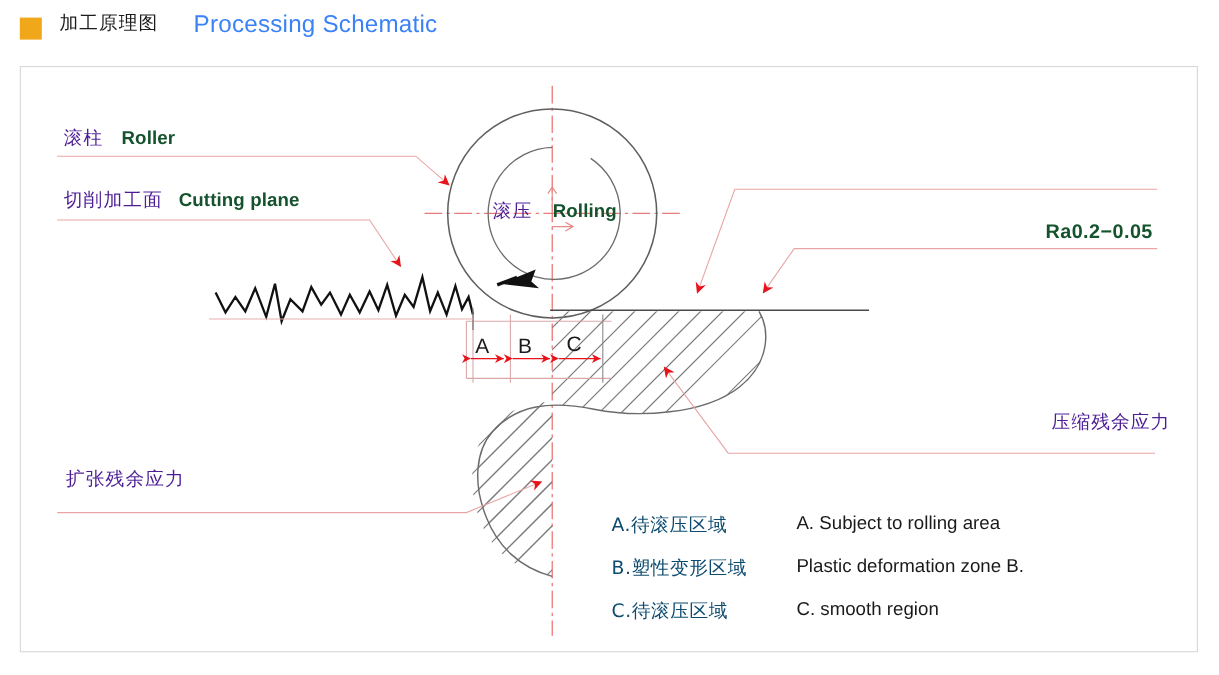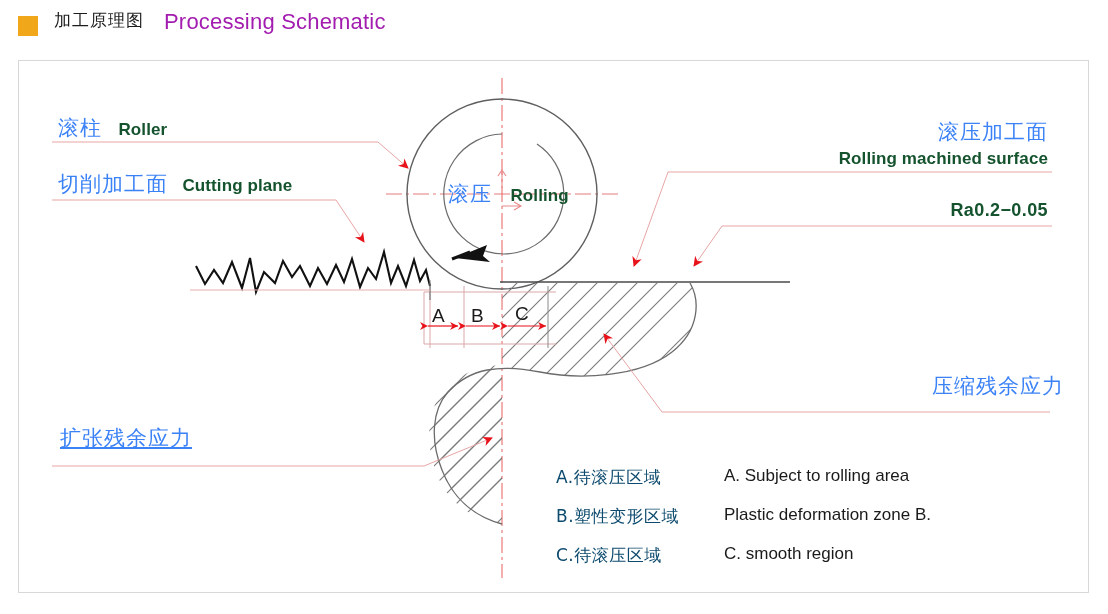--- a/index.html
+++ b/index.html
@@ -20,63 +20,63 @@
     position: absolute; left: 18px; top: 16px;
     width: 20px; height: 20px;
   }
   .hdr-cn {
     position: absolute; left: 54px; top: 9px;
     font-size: 17px; letter-spacing: 1px;
     color: #1c1c1c;
     font-family: Liberation Sans, sans-serif;
   }
   .hdr-en {
-    position: absolute; left: 164px; top: 9px;
-    font-size: 22px; color: #a21caf;
+    position: absolute; left: 176px; top: 9px;
+    font-size: 22px; color: #3b82f6;
     letter-spacing: 0.2px;
   }
 
   
   .panel {
     position: absolute; left: 18px; top: 60px;
     width: 1071px; height: 533px;
     border: 1px solid #d8d8d8;
     box-sizing: border-box;
     background: #fff;
   }
 
   
   .canvas { position: absolute; left: 0; top: 0; width: 1108px; height: 614px; }
 
   
   .lbl { position: absolute; white-space: nowrap; }
   .lbl .cn {
     font-family: "DejaVu Sans", sans-serif;
-    font-size: 21px; color: #3b82f6; letter-spacing: 1px;
+    font-size: 17px; color: #4c1d95; letter-spacing: 1px;
   }
   .lbl .en {
     font-size: 17px; color: #14532d; letter-spacing: 0.1px; font-weight: bold;
   }
   .lbl.two-line .en { display: block; margin-top: 3px; }
 
   .lbl-roller      { left: 58px;  top: 114px; }
   .lbl-roller .cn  { margin-right: 12px; }
   .lbl-cutting     { left: 58px;  top: 170px; }
   .lbl-cutting .cn { margin-right: 10px; }
 
   .lbl-rollsurf    { right: 60px; top: 118px; text-align: right; }
   .lbl-rollsurf .cn{ display: block; }
   .lbl-ra          { right: 60px; top: 200px; text-align: right; }
   .lbl-ra .en      { font-size: 18px; letter-spacing: 0.4px; }
 
   .lbl-compress    { right: 44px; top: 372px; text-align: right; }
   .lbl-compress .cn{ display: block; }
 
   .lbl-expansion   { left: 60px;  top: 424px; }
-  .lbl-expansion .cn { display: block; text-decoration: underline; }
+  .lbl-expansion .cn { display: block; }
 
   .lbl-rolling     { left: 448px; top: 180px; }
   .lbl-rolling .cn { margin-right: 14px; }
 
   .zone-letter {
     position: absolute; font-size: 19px; color: #1a1a1a;
     font-family: "Liberation Sans", sans-serif;
   }
   .zone-a { left: 432px; top: 305px; }
   .zone-b { left: 471px; top: 305px; }
@@ -244,24 +244,20 @@
   <div class="lbl lbl-roller">
     <span class="cn">滚柱</span>
     <span class="en">Roller</span>
   </div>
 
   <div class="lbl lbl-cutting">
     <span class="cn">切削加工面</span>
     <span class="en">Cutting plane</span>
   </div>
 
-  <div class="lbl lbl-rollsurf two-line">
-    <span class="cn">滚压加工面</span>
-    <span class="en">Rolling machined surface</span>
-  </div>
 
   <div class="lbl lbl-ra">
     <span class="en">Ra0.2−0.05</span>
   </div>
 
   <div class="lbl lbl-compress two-line">
     <span class="cn">压缩残余应力</span>
   </div>
 
   <div class="lbl lbl-expansion two-line">

